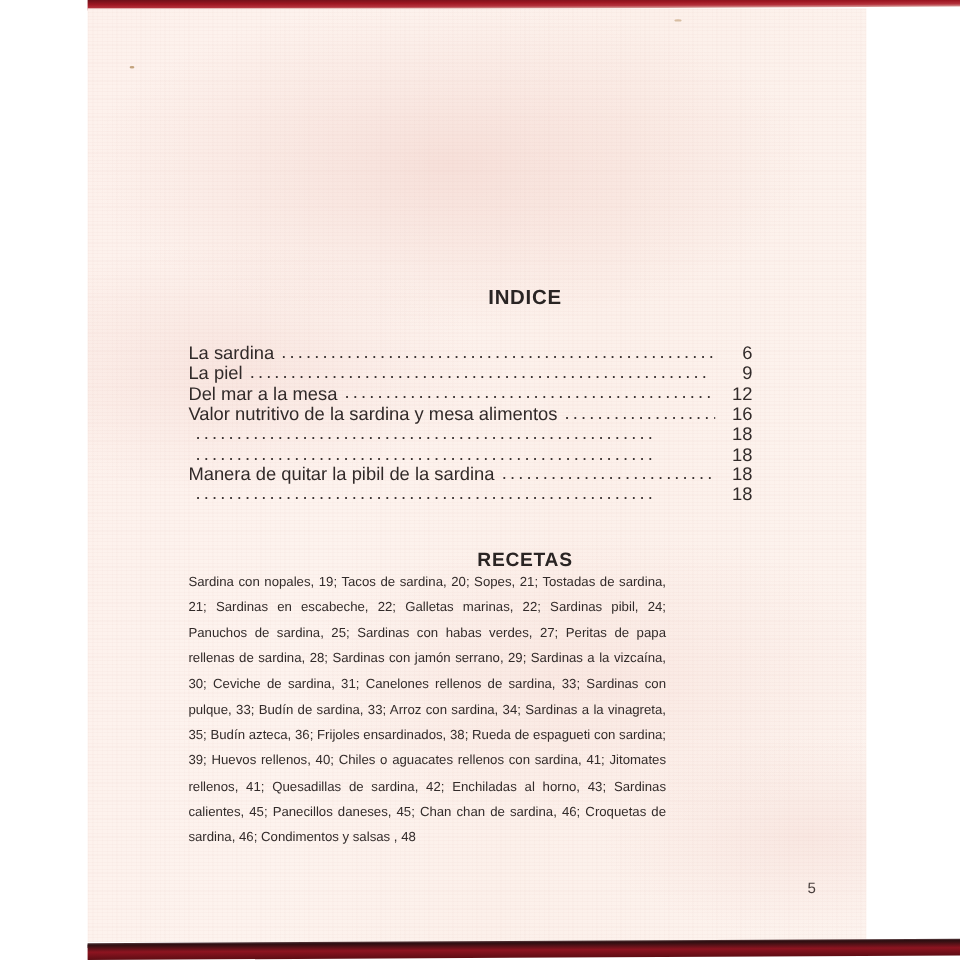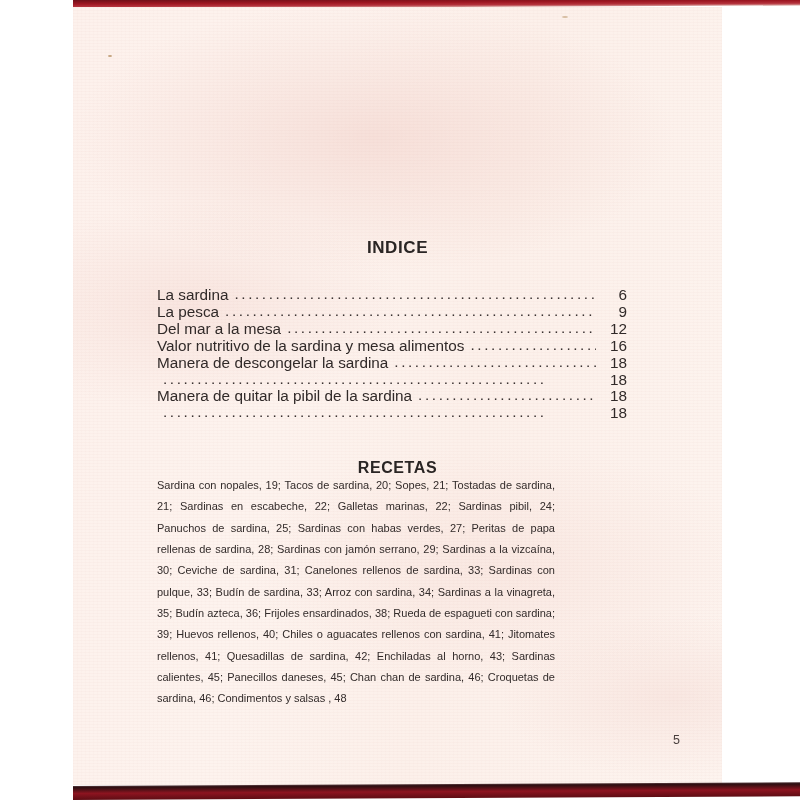--- a/index.html
+++ b/index.html
@@ -119,20 +119,21 @@
     z-index: 3;
   }
 
   .heading {
     position: absolute;
     width: 649px;
     text-align: center;
     font-weight: bold;
     color: #2a2524;
     letter-spacing: 0.6px;
+    padding-left: 40px;
   }
   #indice-heading { top: 231px; font-size: 17px; }
   #recetas-heading { top: 452px; font-size: 16px; }
 
   
   #toc {
     position: absolute;
     left: 84px;
     top: 280px;
     width: 470px;
@@ -205,39 +206,38 @@
 
       <div id="toc">
 
         <div class="toc-row">
           <span class="toc-title">La sardina</span>
           <span class="toc-dots">........................................................</span>
           <span class="toc-page">6</span>
         </div>
 
         <div class="toc-row">
-          <span class="toc-title">La pesca</span>
+          <span class="toc-title">La piel</span>
           <span class="toc-dots">........................................................</span>
           <span class="toc-page">9</span>
         </div>
 
         <div class="toc-row">
           <span class="toc-title">Del mar a la mesa</span>
           <span class="toc-dots">........................................................</span>
           <span class="toc-page">12</span>
         </div>
 
         <div class="toc-row">
           <span class="toc-title">Valor nutritivo de la sardina y mesa alimentos</span>
           <span class="toc-dots">........................................................</span>
           <span class="toc-page">16</span>
         </div>
 
         <div class="toc-row">
-          <span class="toc-title">Manera de descongelar la sardina</span>
           <span class="toc-dots">........................................................</span>
           <span class="toc-page">18</span>
         </div>
 
         <div class="toc-row">
           <span class="toc-dots">........................................................</span>
           <span class="toc-page">18</span>
         </div>
 
         <div class="toc-row">

